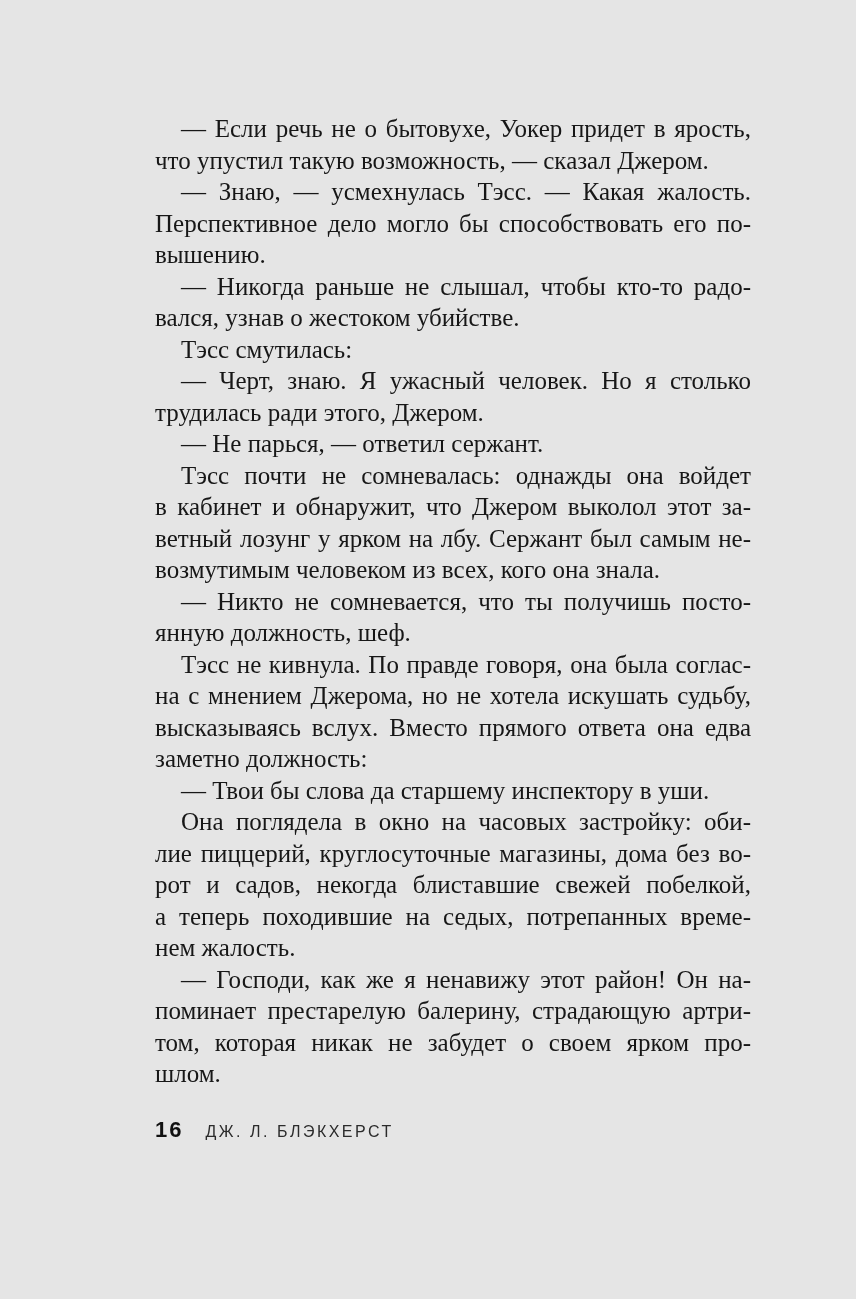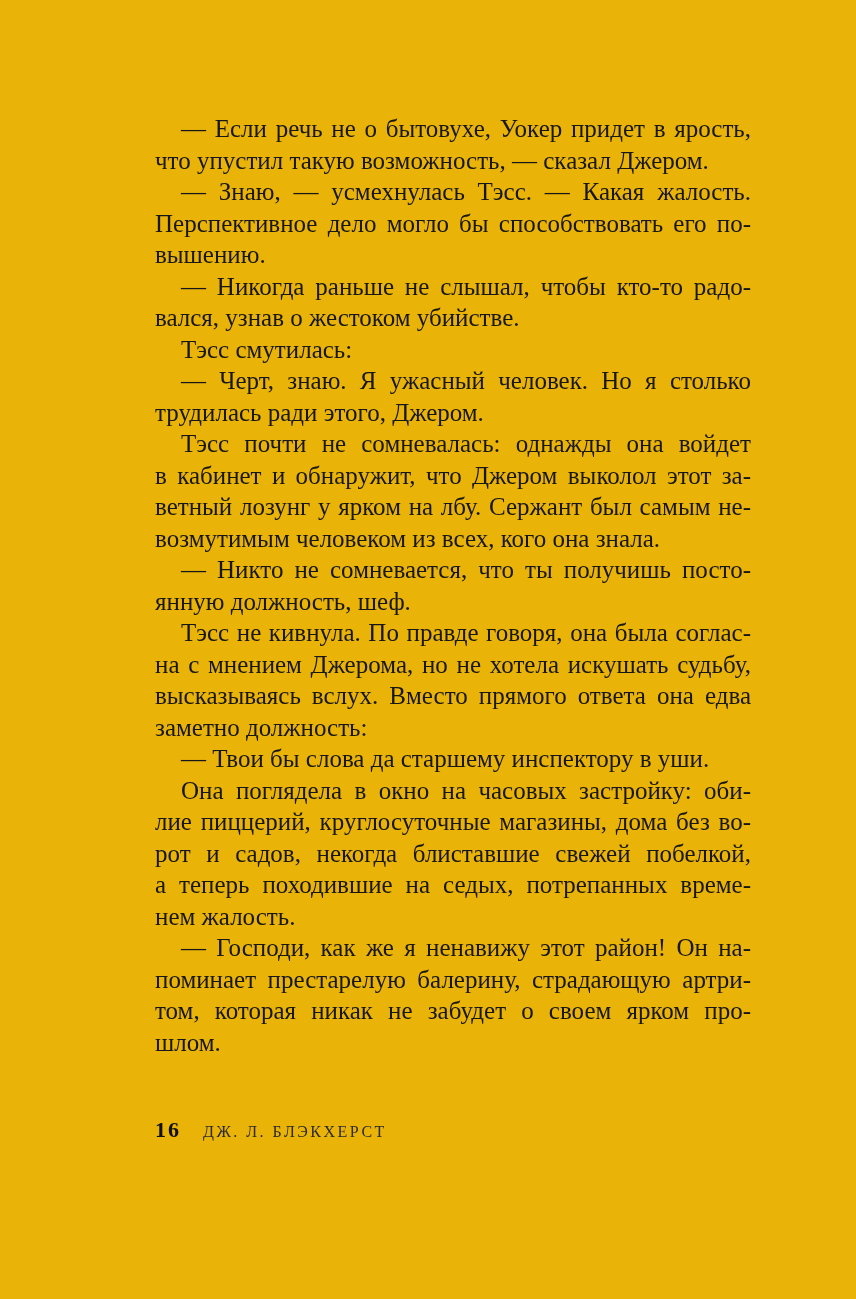--- a/index.html
+++ b/index.html
@@ -4,21 +4,21 @@
 <style>
   html, body {
     margin: 0;
     padding: 0;
     background: #ffffff;
   }
   .screen {
     position: relative;
     width: 856px;
     height: 1299px;
-    background: #eab308;
+    background: #e5e5e5;
     overflow: hidden;
     font-family: "Liberation Serif", serif;
   }
   .text-block {
     position: absolute;
     left: 155px;
     top: 113px;
     width: 596px;
     color: #171717;
     font-size: 25px;
@@ -41,21 +41,21 @@
   }
   .line.last {
     text-align-last: left;
   }
   .footer {
     position: absolute;
     left: 155px;
     top: 1117px;
     display: flex;
     align-items: baseline;
-    font-family: Liberation Serif, serif;
+    font-family: Liberation Sans, sans-serif;
   }
   .page-number {
     font-size: 22px;
     font-weight: 700;
     color: #111111;
     letter-spacing: 2px;
   }
   .running-author {
     font-size: 16px;
     font-weight: 400;
@@ -82,20 +82,23 @@
       <div class="paragraph">
         <div class="line first">— Никогда раньше не слышал, чтобы кто-то радо-</div>
         <div class="line last">вался, узнав о жестоком убийстве.</div>
       </div>
       <div class="paragraph">
         <div class="line first last">Тэсс смутилась:</div>
       </div>
       <div class="paragraph">
         <div class="line first">— Черт, знаю. Я ужасный человек. Но я столько</div>
         <div class="line last">трудилась ради этого, Джером.</div>
+      </div>
+      <div class="paragraph">
+        <div class="line first last">— Не парься, — ответил сержант.</div>
       </div>
       <div class="paragraph">
         <div class="line first">Тэсс почти не сомневалась: однажды она войдет</div>
         <div class="line">в кабинет и обнаружит, что Джером выколол этот за-</div>
         <div class="line">ветный лозунг у ярком на лбу. Сержант был самым не-</div>
         <div class="line last">возмутимым человеком из всех, кого она знала.</div>
       </div>
       <div class="paragraph">
         <div class="line first">— Никто не сомневается, что ты получишь посто-</div>
         <div class="line last">янную должность, шеф.</div>

